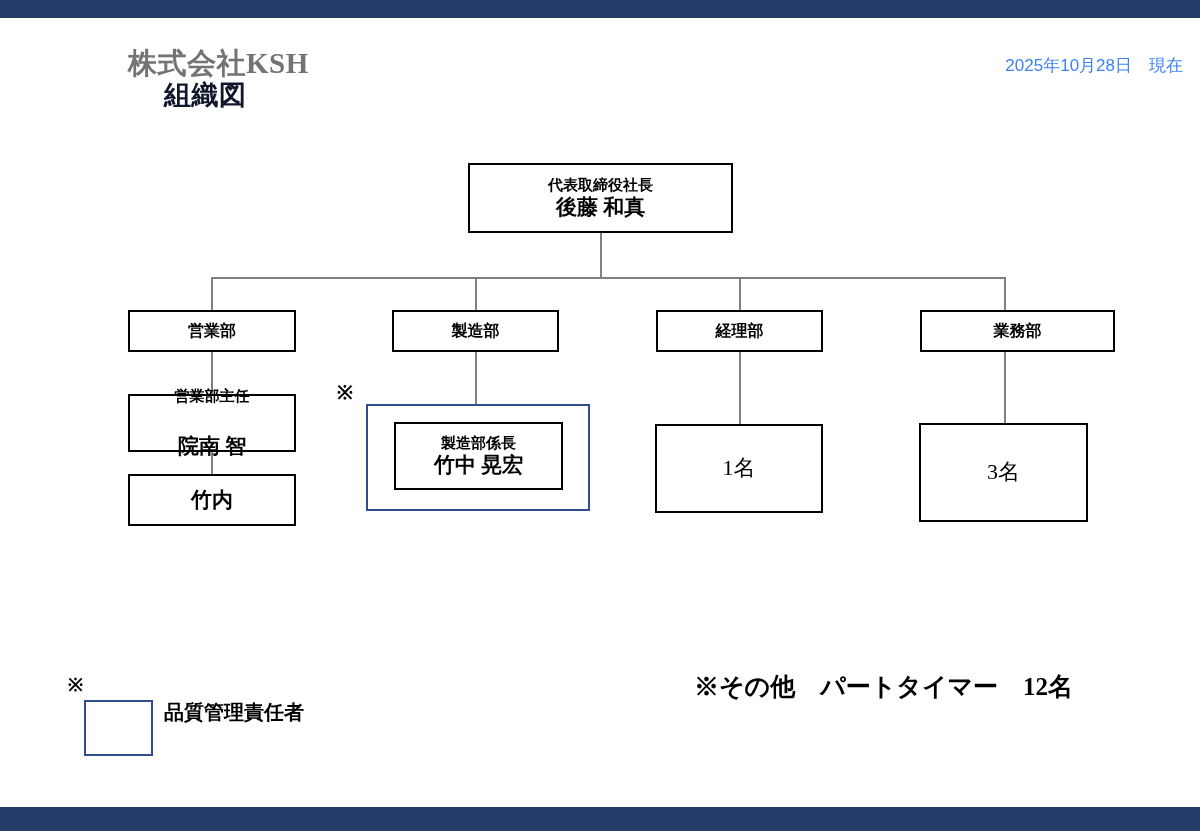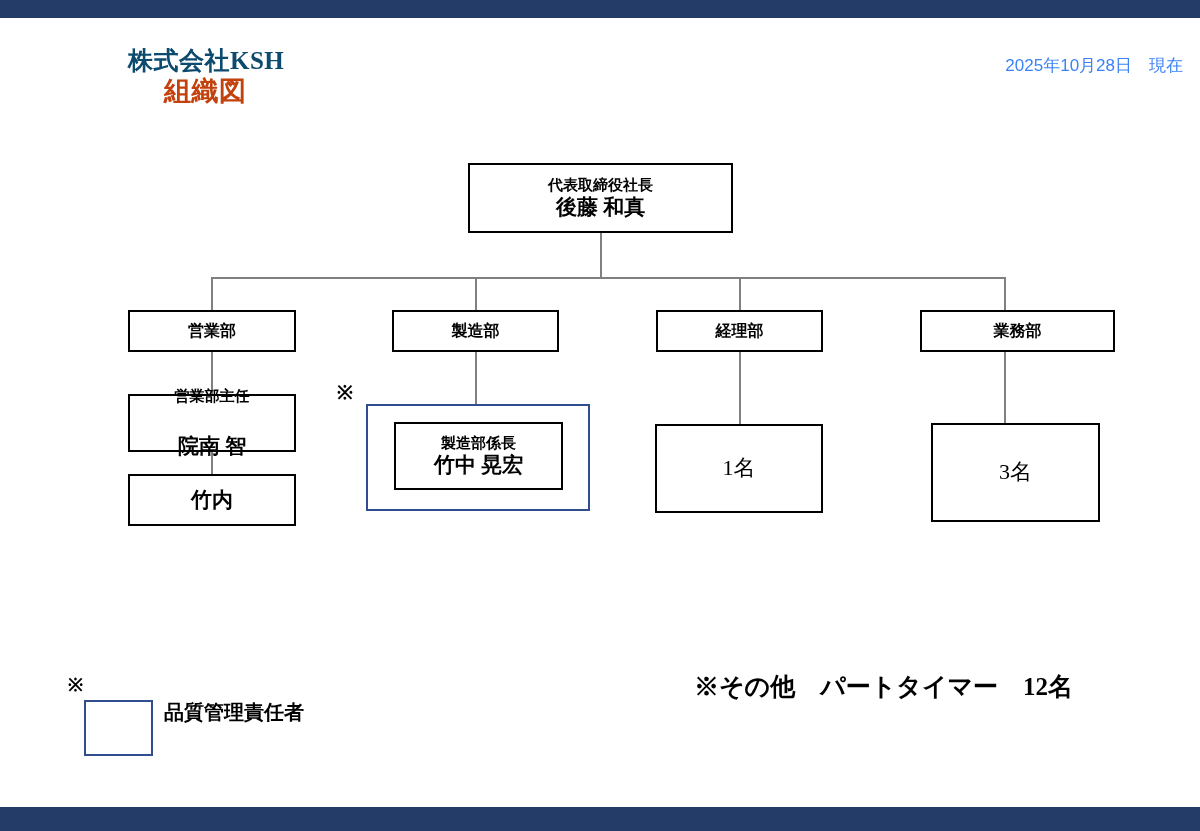--- a/index.html
+++ b/index.html
@@ -29,31 +29,31 @@
   .bar-bottom { top: 807px; height: 24px; }
 
   
   .title-block {
     position: absolute;
     left: 128px;
     top: 46px;
     line-height: 1.18;
   }
   .title-line1 {
-    font-size: 25px;
-    font-weight: bold;
-    color: #0c4a6e;
+    font-size: 29px;
+    font-weight: bold;
+    color: #737373;
     letter-spacing: 0.5px;
     white-space: nowrap;
     text-align: center;
   }
   .title-line2 {
     font-size: 27px;
     font-weight: bold;
-    color: #c2410c;
+    color: #0f172a;
     letter-spacing: 0.5px;
     margin-left: 36px;
     white-space: nowrap;
   }
   .date-text {
     position: absolute;
     right: 17px;
     top: 54px;
     font-size: 17px;
     color: #3b82f6;
@@ -231,21 +231,21 @@
 
   <div class="box" style="left:394px; top:422px; width:169px; height:68px;">
     <div class="role">製造部係長</div>
     <div class="person">竹中 晃宏</div>
   </div>
 
   <div class="box" style="left:655px; top:424px; width:168px; height:89px;">
     <div class="count">1名</div>
   </div>
 
-  <div class="box" style="left:919px; top:423px; width:169px; height:99px;margin-left:12px;">
+  <div class="box" style="left:919px; top:423px; width:169px; height:99px;">
     <div class="count">3名</div>
   </div>
 
   <div class="legend-kome">※</div>
   <div class="legend-swatch"></div>
   <div class="legend-label">品質管理責任者</div>
 
   <div class="note-right">※その他　パートタイマー　12名</div>
 
 </div>

